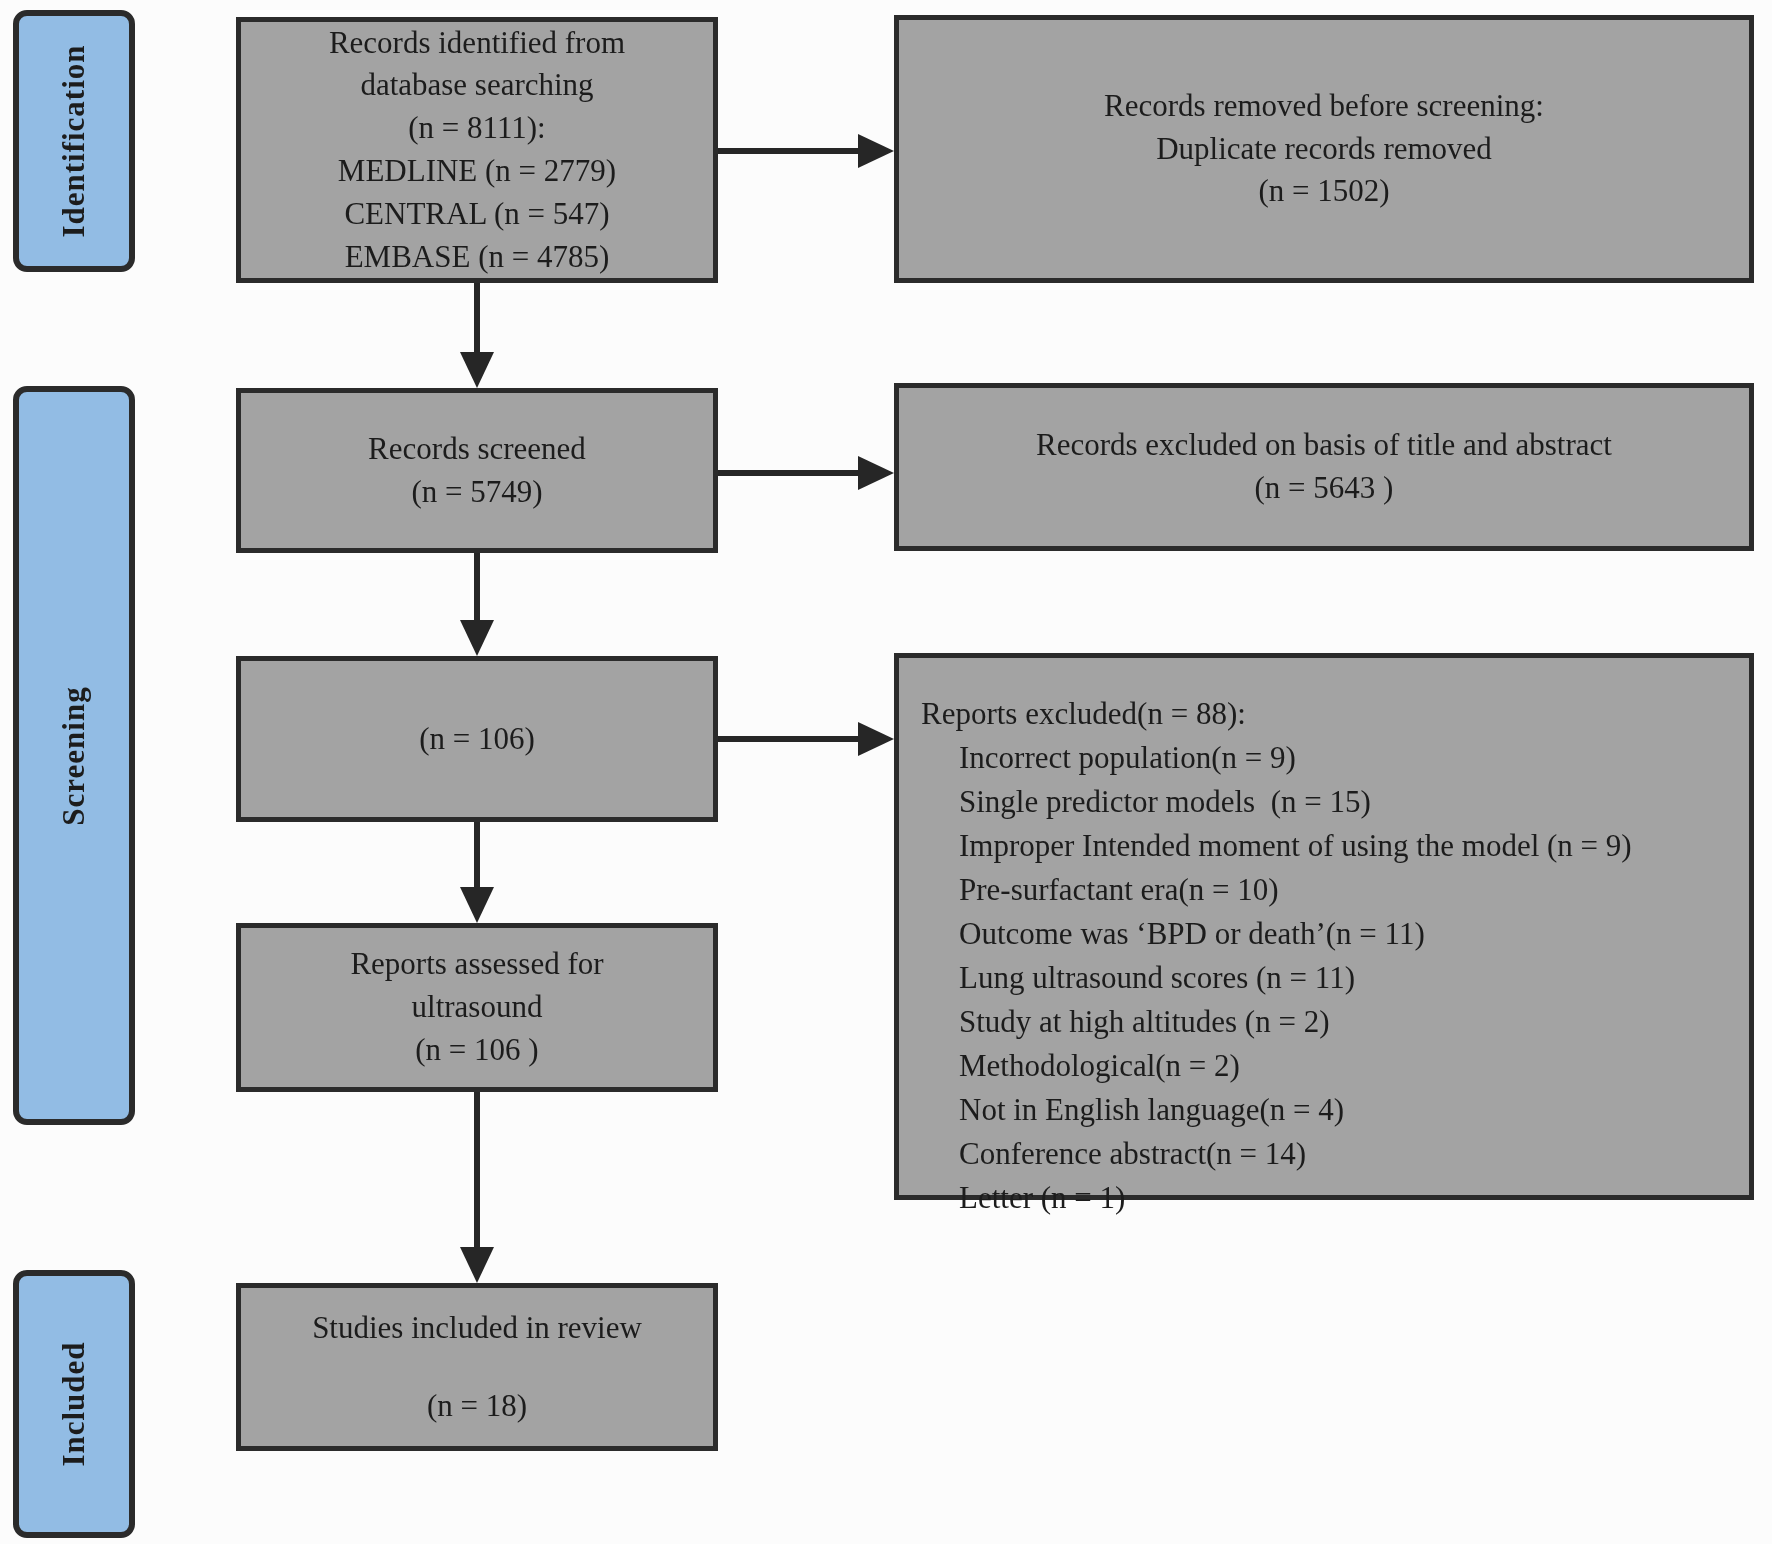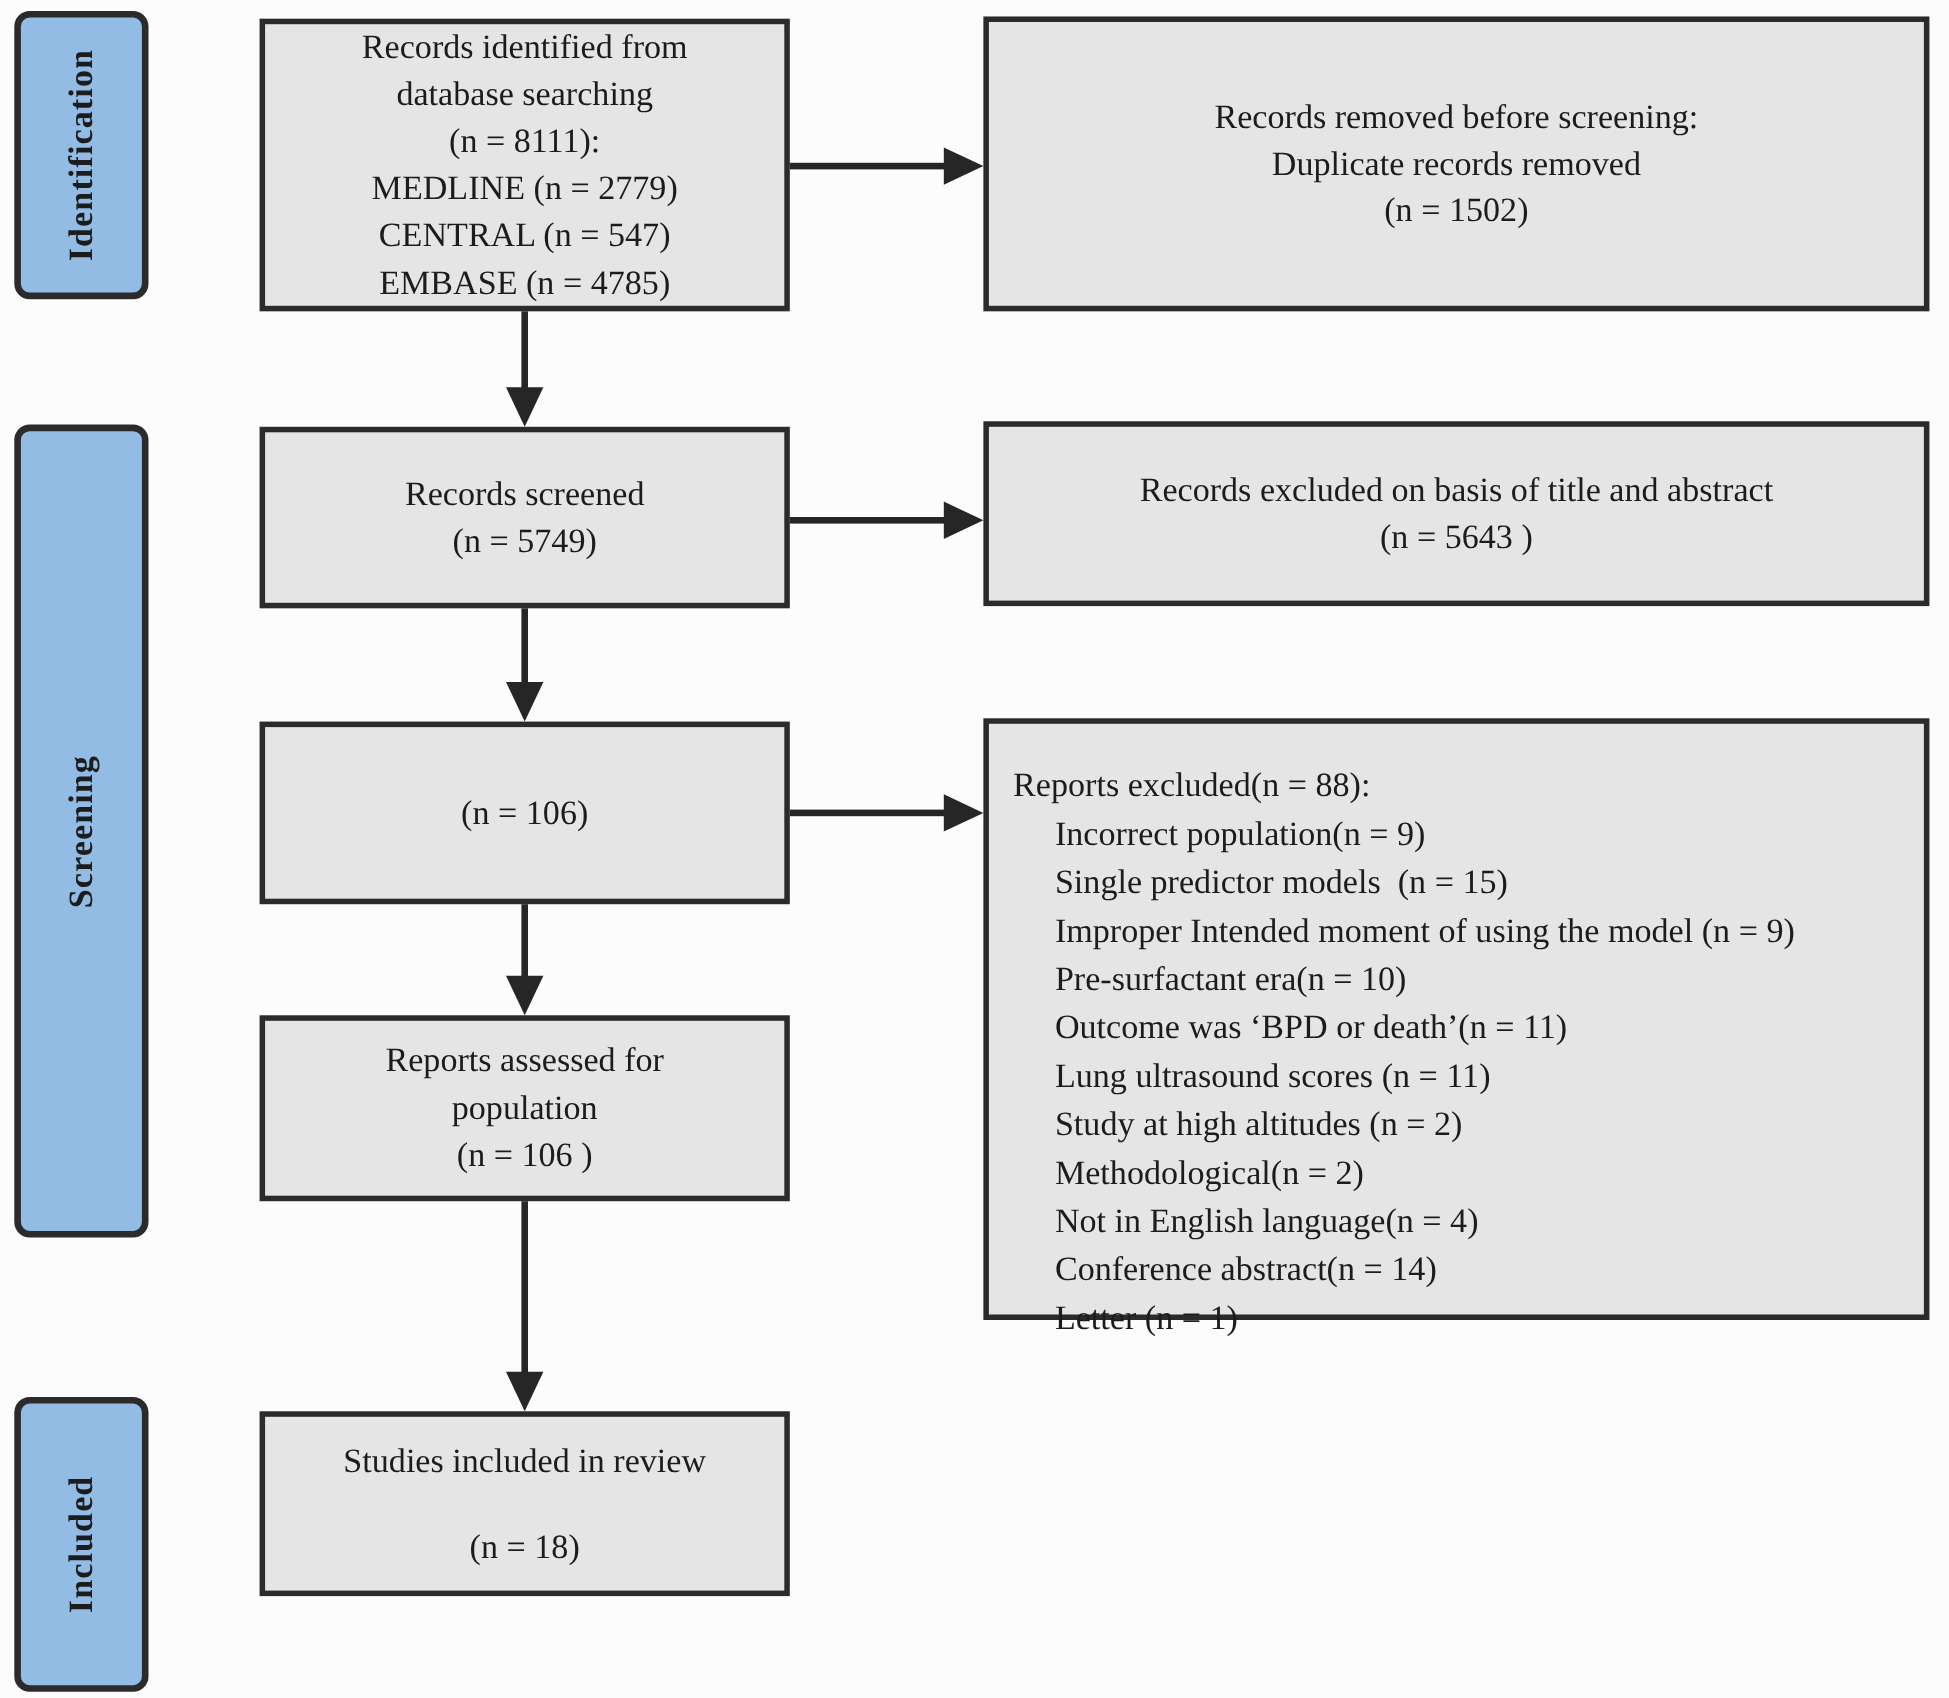--- a/index.html
+++ b/index.html
@@ -34,21 +34,21 @@
     letter-spacing: 1px;
     color: #1c1c1c;
   }
   #stage-identification { top: 10px;  height: 262px; }
   #stage-screening      { top: 386px; height: 739px; }
   #stage-included       { top: 1270px; height: 268px; }
 
   
   .fbox {
     position: absolute;
-    background: #e5e5e5;
+    background: #a3a3a3;
     border: 5px solid #2b2b2b;
     display: flex;
     flex-direction: column;
     align-items: center;
     justify-content: center;
     text-align: center;
     font-size: 31px;
     line-height: 1.38;
     white-space: pre-wrap;
   }
@@ -132,21 +132,21 @@
     <div>Records screened</div>
     <div>(n = 5749)</div>
   </div>
 
   <div class="fbox mid" id="box-sought">
     <div>(n = 106)</div>
   </div>
 
   <div class="fbox mid" id="box-assessed">
     <div>Reports assessed for</div>
-    <div>population</div>
+    <div>ultrasound</div>
     <div>(n = 106 )</div>
   </div>
 
   <div class="fbox mid" id="box-included">
     <div>Studies included in review</div>
     <div>(n = 18)</div>
   </div>
 
   <div class="fbox right" id="box-removed-before">
     <div>Records removed before screening:</div>

